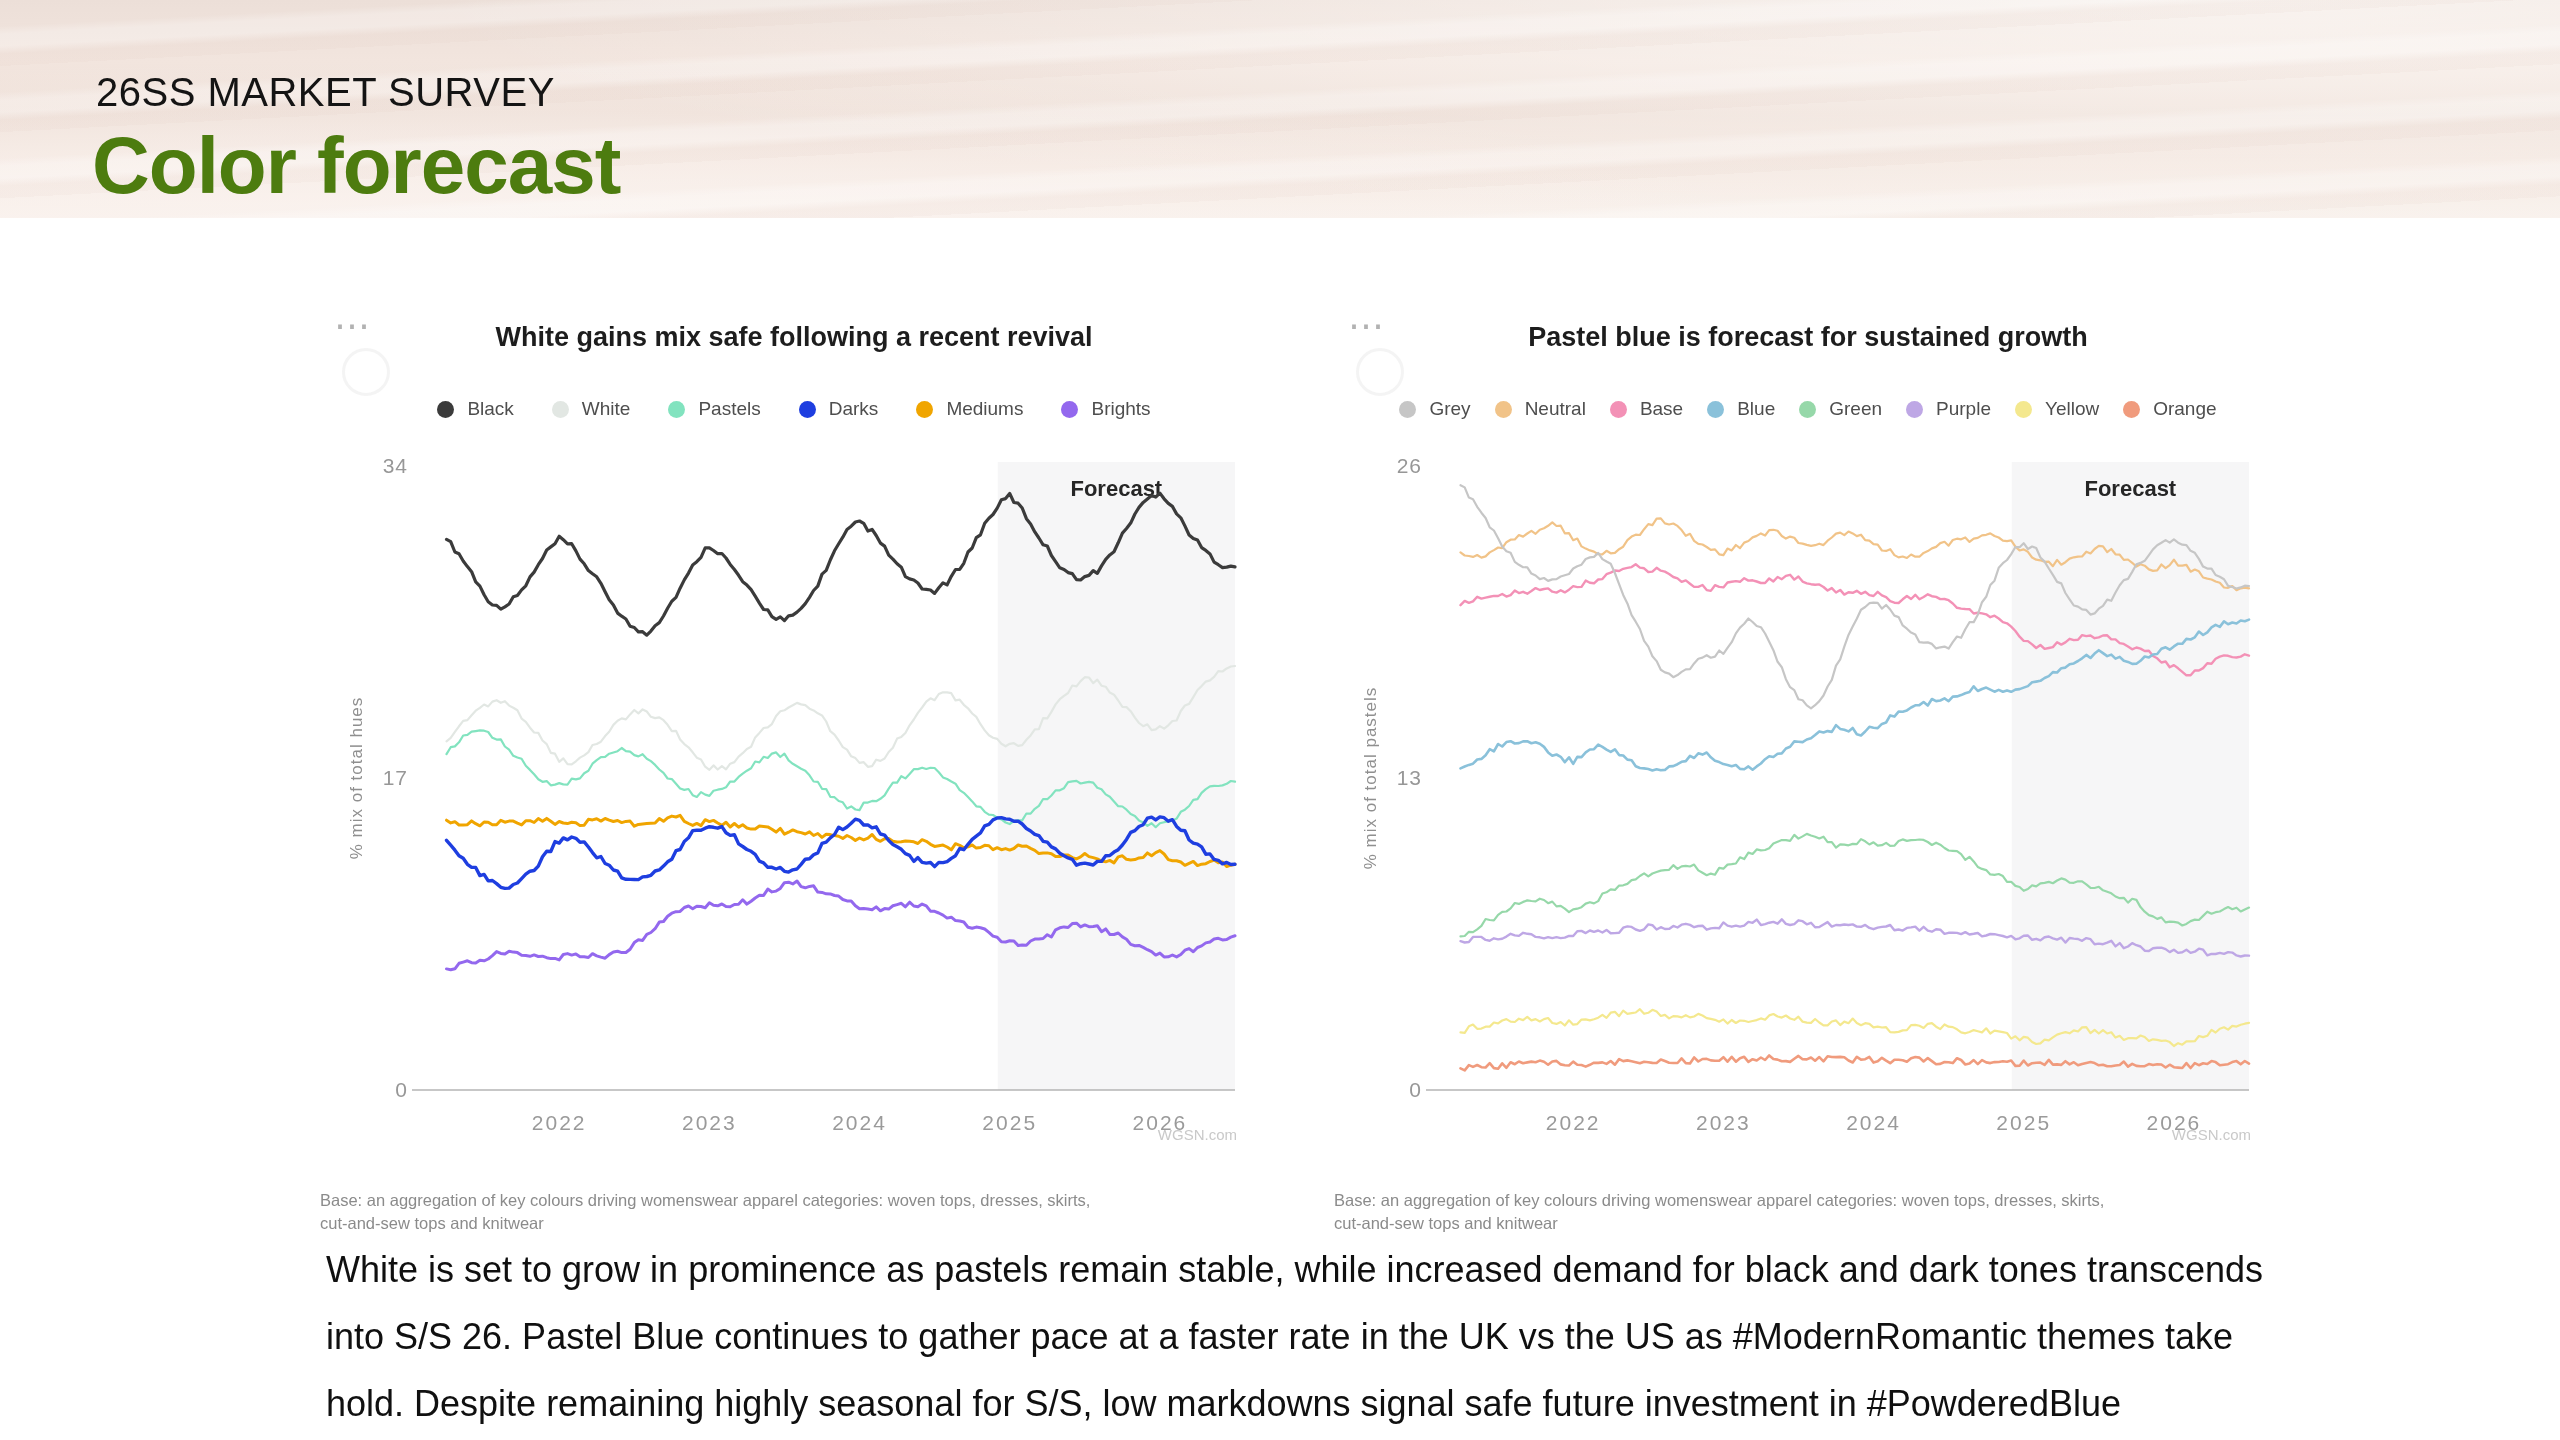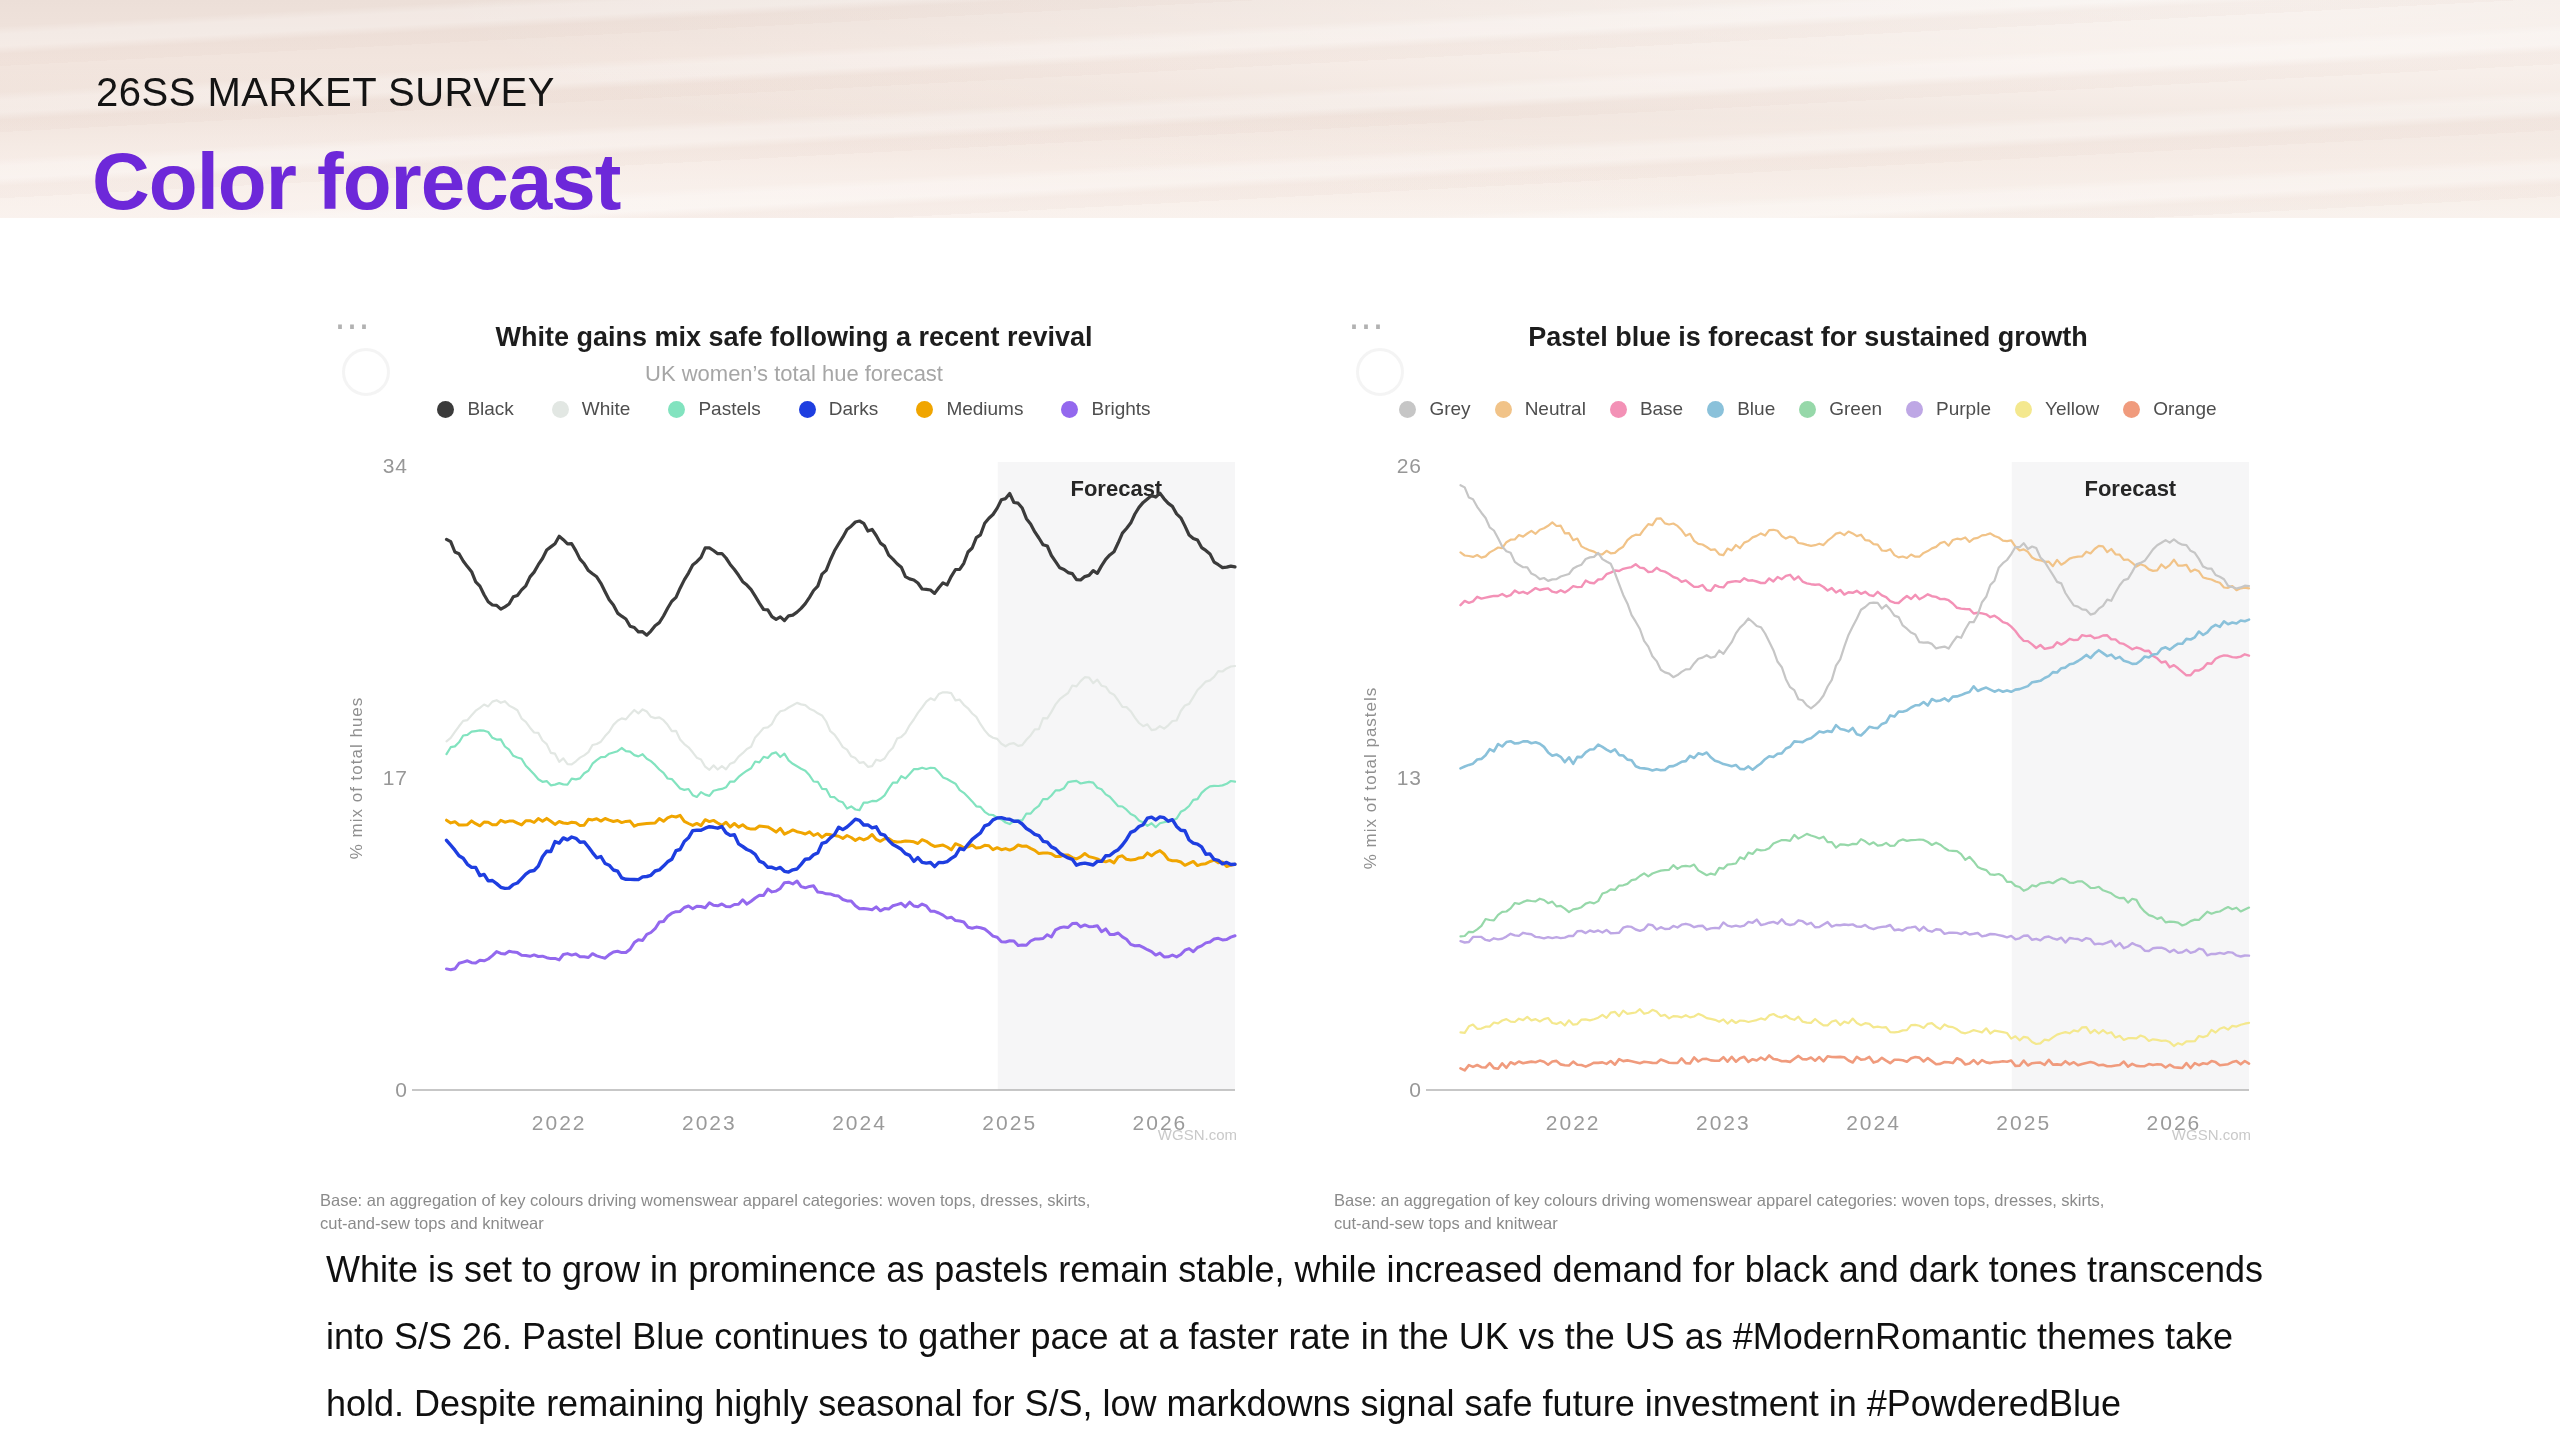--- a/index.html
+++ b/index.html
@@ -7,21 +7,21 @@
 
   
   .hero{position:absolute;left:0;top:0;width:2560px;height:218px;
     background:
       radial-gradient(130% 190% at 88% 0%, rgba(255,253,251,0.65) 0%, rgba(255,253,251,0) 55%),
       radial-gradient(90% 120% at 15% 100%, rgba(250,242,238,0.8) 0%, rgba(250,242,238,0) 60%),
       linear-gradient(180deg,#ecdfd8 0%,#f2e5de 28%,#eee0d8 52%,#f4e8e1 74%,#f9f2ed 100%);}
   .hero::after{content:"";position:absolute;left:0;top:0;right:0;bottom:0;
     background:repeating-linear-gradient(177deg, rgba(255,255,255,0) 0 26px, rgba(255,255,255,0.28) 34px 46px, rgba(221,196,186,0.10) 54px 66px);}
   .eyebrow{position:absolute;left:96px;top:70px;font-size:40px;color:#141414;letter-spacing:0.5px;z-index:2;}
-  .page-title{position:absolute;left:92px;top:136px;font-size:80px;font-weight:bold;color:#6d28d9;letter-spacing:-1px;z-index:2;}
+  .page-title{position:absolute;left:92px;top:120px;font-size:80px;font-weight:bold;color:#4d7c0f;letter-spacing:-1px;z-index:2;}
 
   
   .chart-card{position:absolute;top:300px;width:952px;height:915px;background:#fff;}
   #card-left{left:318px;}
   #card-right{left:1332px;}
   .card-menu{position:absolute;left:16px;top:6px;color:#b2b2b2;font-size:36px;letter-spacing:4px;cursor:pointer;line-height:40px;}
   .ghost-circle{position:absolute;left:24px;top:48px;width:42px;height:42px;border-radius:50%;border:3px solid rgba(150,150,150,0.10);}
   .chart-title{position:absolute;top:22px;left:0;width:100%;text-align:center;font-weight:bold;font-size:27px;color:#1d1d1d;}
   .chart-subtitle{position:absolute;top:61px;left:0;width:100%;text-align:center;font-size:22px;color:#a6a6a6;}
   .legend{position:absolute;top:98px;left:0;width:100%;display:flex;justify-content:center;gap:38px;}
@@ -49,21 +49,20 @@
 <div class="slide">
 
   <div class="hero"></div>
   <div class="eyebrow">26SS MARKET SURVEY</div>
   <div class="page-title">Color forecast</div>
 
   <div class="chart-card" id="card-left">
     <div class="card-menu">⋯</div>
     <div class="ghost-circle"></div>
     <div class="chart-title">White gains mix safe following a recent revival</div>
-    <div class="chart-subtitle">UK women’s total hue forecast</div>
     <div class="legend">
         <span class="legend-item">
           <span class="legend-dot" style="background: rgb(59, 59, 59);"></span>
           <span class="legend-label">Black</span>
         </span>
         <span class="legend-item">
           <span class="legend-dot" style="background: rgb(226, 231, 227);"></span>
           <span class="legend-label">White</span>
         </span>
         <span class="legend-item">

